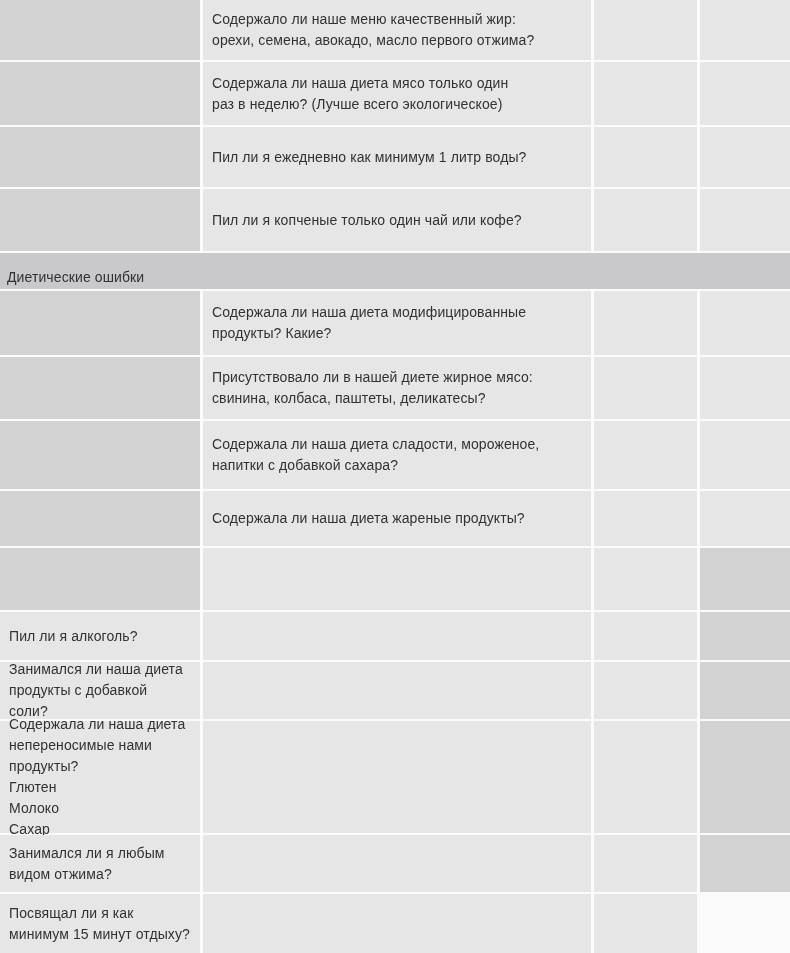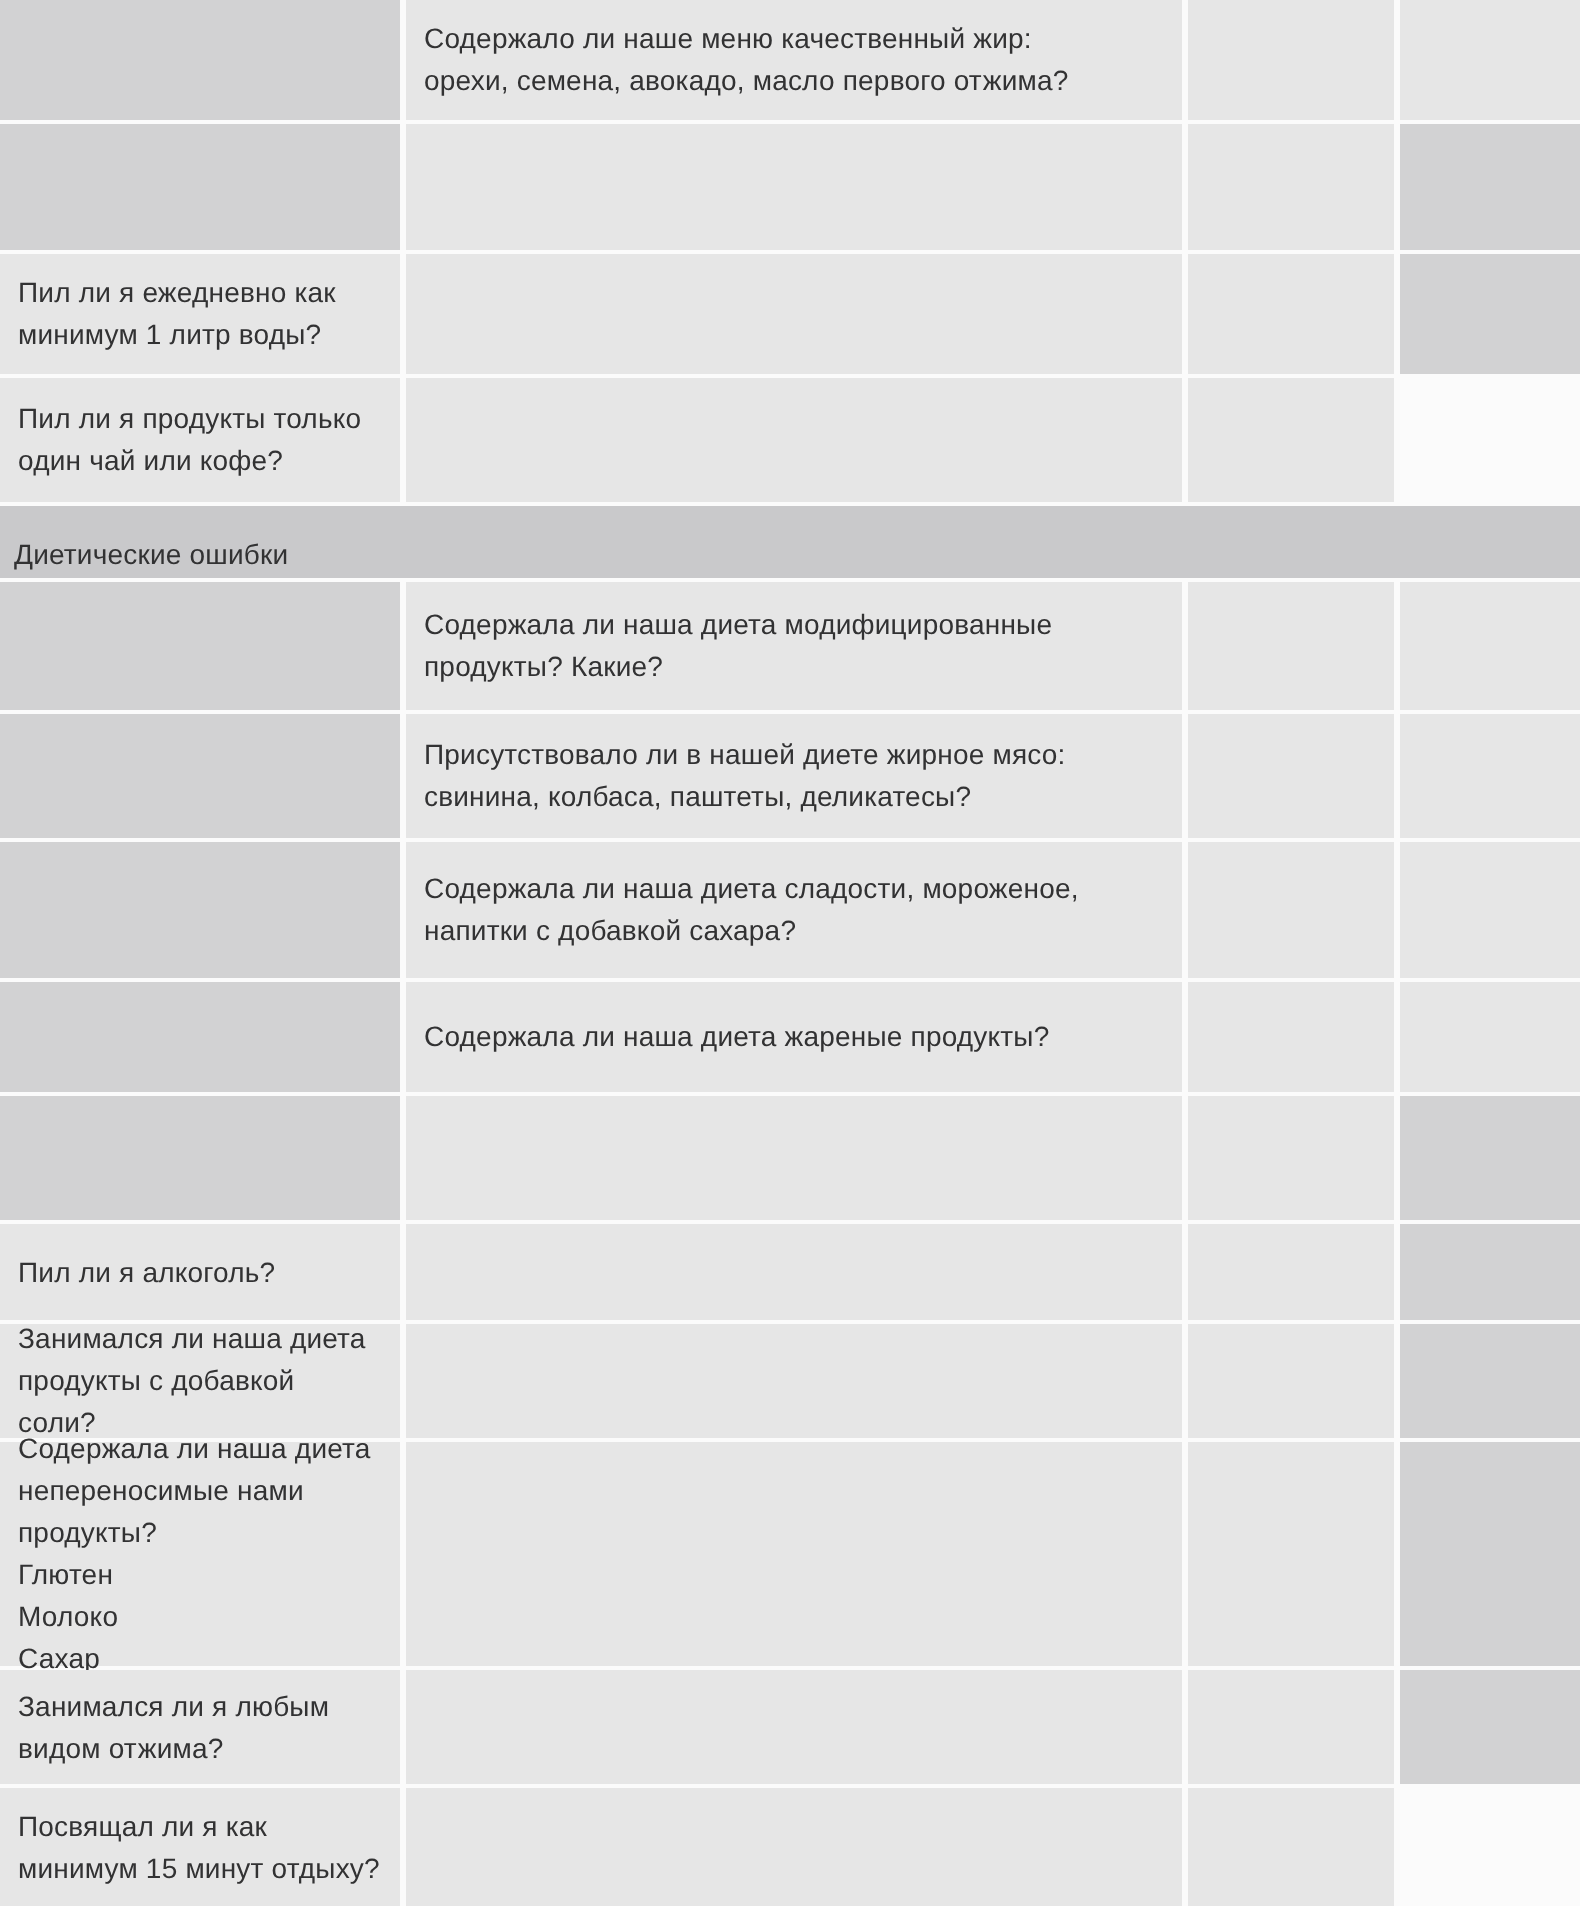--- a/index.html
+++ b/index.html
@@ -59,33 +59,37 @@
 
   <div class="cell left"></div>
   <div class="cell q">
       <span class="q-text">Содержало ли наше меню качественный жир:
 орехи, семена, авокадо, масло первого отжима?</span>
     </div>
   <div class="cell a"></div>
   <div class="cell a"></div>
 
   <div class="cell left"></div>
+  <div class="cell q">
+      <span class="q-text">Содержала ли наша диета мясо только один
+раз в неделю? (Лучше всего экологическое)</span>
+    </div>
   <div class="cell a"></div>
   <div class="cell a"></div>
 
   <div class="cell left"></div>
   <div class="cell q">
       <span class="q-text">Пил ли я ежедневно как минимум 1 литр воды?</span>
     </div>
   <div class="cell a"></div>
   <div class="cell a"></div>
 
   <div class="cell left"></div>
   <div class="cell q">
-      <span class="q-text">Пил ли я продукты только один чай или кофе?</span>
+      <span class="q-text">Пил ли я копченые только один чай или кофе?</span>
     </div>
   <div class="cell a"></div>
   <div class="cell a"></div>
 
   <div class="cell band">
     <span class="band-text">Диетические ошибки</span>
   </div>
 
   <div class="cell left"></div>
   <div class="cell q">

